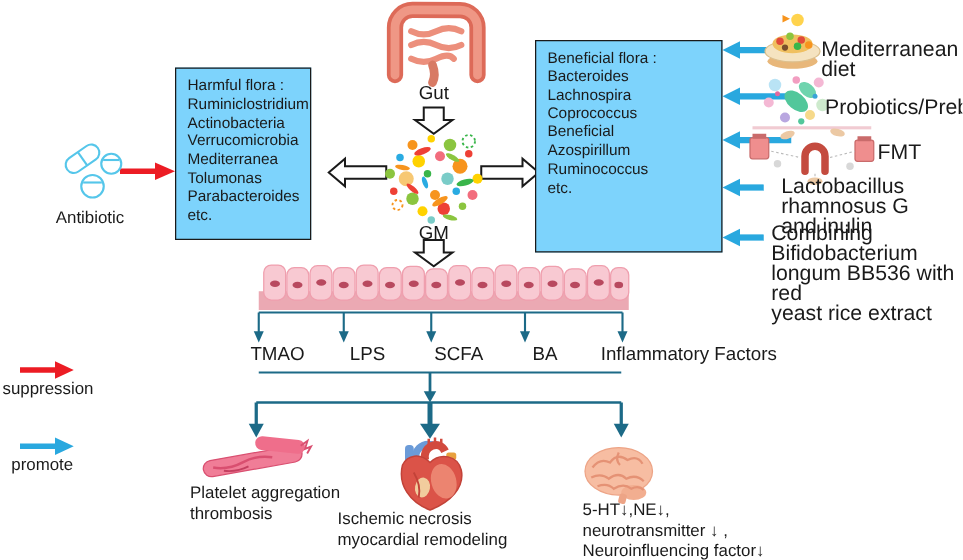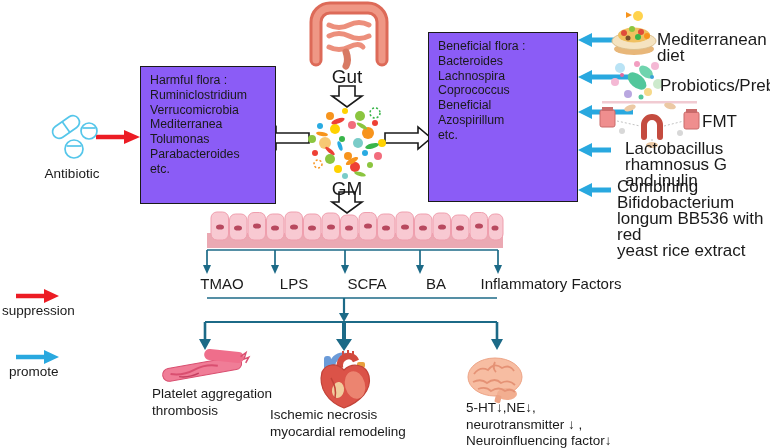--- a/index.html
+++ b/index.html
@@ -1,22 +1,22 @@
 <!DOCTYPE html>
 <html style="--suppress: #ec1c24; --promote: #29a8df; --pathway: #1c6a87;"><head>
 <meta charset="utf-8">
 <style>
   html,body{margin:0;padding:0;background:#fff;}
   #figure{position:relative;width:770px;height:448px;background:#ffffff;overflow:hidden;
           font-family:"Liberation Sans","DejaVu Sans",sans-serif;color:#1a1a1a;}
   .abs{position:absolute;}
   .ctr{transform:translateX(-50%);white-space:nowrap;}
   .lbl{font-size:13.5px;line-height:16.5px;white-space:pre-line;}
-  .big{font-size:19px;}
-  .flora-box{border:1.6px solid #1a1a1a;background:#8b5cf6;box-sizing:border-box;
+  .big{font-size:15px;}
+  .flora-box{border:1.6px solid #1a1a1a;background:#7dd3fc;box-sizing:border-box;
              font-size:12.3px;line-height:14.8px;padding:6px 4px 0 9px;}
   .flora-box div{white-space:nowrap;}
   .ritem{font-size:17px;line-height:16px;white-space:pre-line;}
   .mediator{font-size:15px;top:275px;margin-left:20px;}
   svg{position:absolute;left:0;top:0;}
   .icon-svg{overflow:visible;}
 </style>
 </head>
 <body>
 
@@ -263,37 +263,39 @@
     <ellipse cx="41" cy="38" rx="10" ry="6" fill="#f2ae90"></ellipse>
     <rect x="29" y="39" width="6" height="8" rx="2" fill="#eda486" transform="rotate(15 32 43)"></rect>
     <g fill="none" stroke="#e59275" stroke-width="1.8">
       <path d="M8,18 q6,-8 14,-4 q6,-8 14,-2 q8,-4 12,3"></path>
       <path d="M7,26 q8,-4 14,1 q8,-6 14,0 q8,-4 14,2"></path>
       <path d="M12,33 q8,-3 13,2 q8,-5 14,0 q6,-3 10,1"></path>
       <path d="M29,6 q-3,6 1,10"></path>
     </g>
   </svg>
 
-  <div class="abs flora-box" style="left:140px;top:66px;width:136px;height:138px">
+  <div class="abs flora-box" style="left:140px;top:54px;width:109px;height:138px">
     <div>Harmful flora :</div>
     <div>Ruminiclostridium</div>
+    <div>Actinobacteria</div>
     <div>Verrucomicrobia</div>
     <div>Mediterranea</div>
     <div>Tolumonas</div>
     <div>Parabacteroides</div>
     <div>etc.</div>
   </div>
 
   <div class="abs flora-box" style="left:428px;top:32px;width:150px;height:170px">
     <div>Beneficial flora :</div>
     <div>Bacteroides</div>
     <div>Lachnospira</div>
     <div>Coprococcus</div>
     <div>Beneficial</div>
     <div>Azospirillum</div>
+    <div>Ruminococcus</div>
     <div>etc.</div>
   </div>
 
   <div class="abs big ctr" style="left:347px;top:66px">Gut</div>
   <div class="abs big ctr" style="left:347px;top:178px">GM</div>
 
   <div class="abs lbl ctr" style="left:72px;top:166px">Antibiotic</div>
 
   <div class="abs ritem" style="left:657px;top:32px">Mediterranean diet</div>
   <div class="abs ritem" style="left:660px;top:78px">Probiotics/Prebiotics</div>

